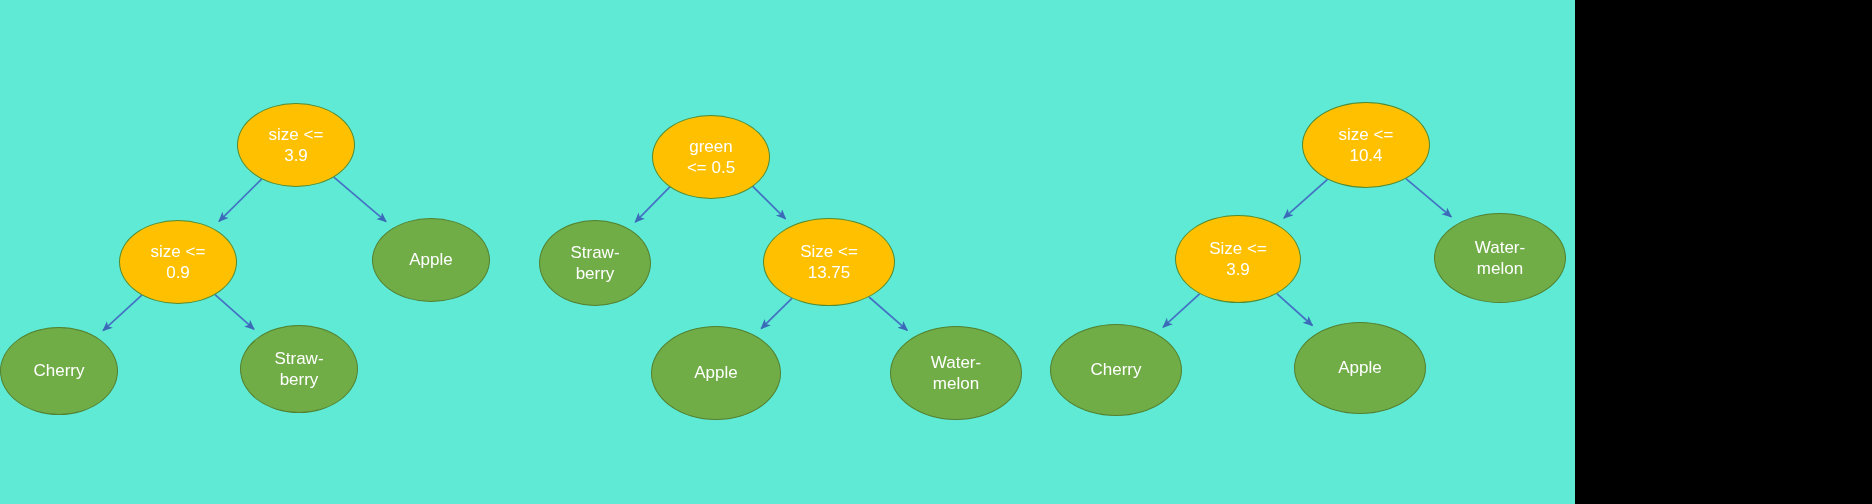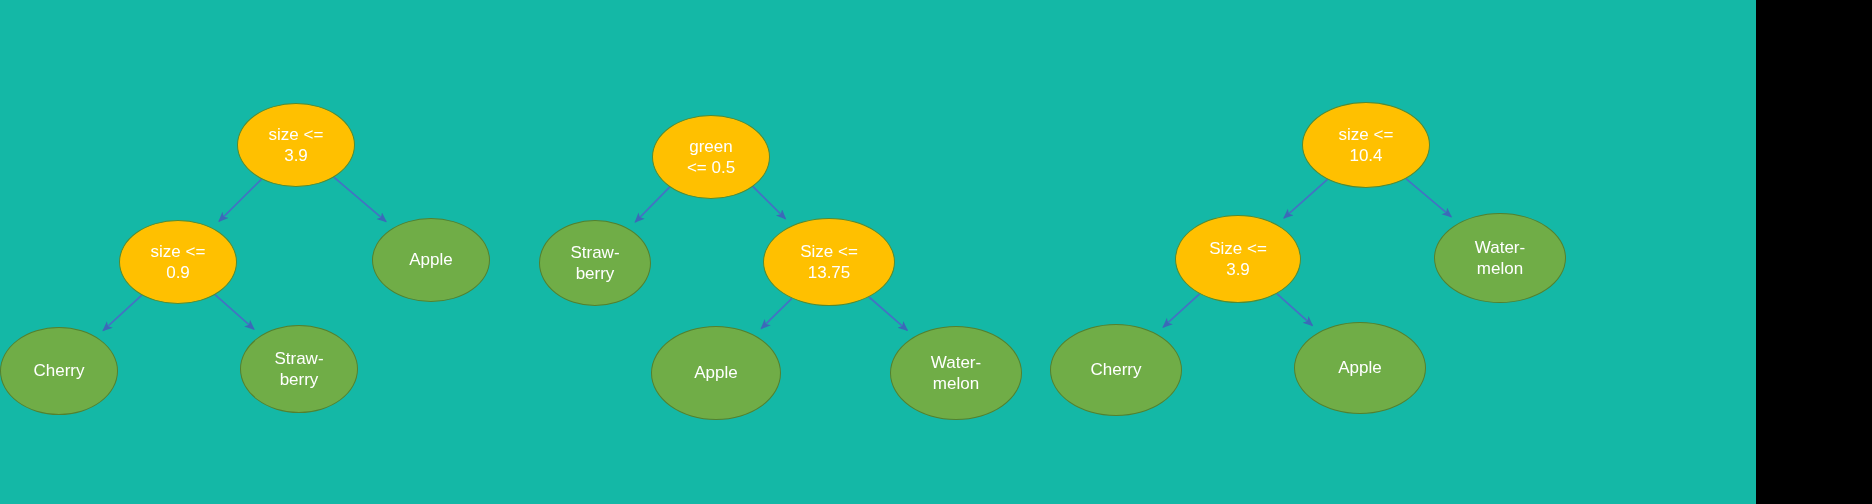--- a/index.html
+++ b/index.html
@@ -2,23 +2,23 @@
 <html><head>
 <meta charset="utf-8">
 <style>
   html, body {
     margin: 0;
     padding: 0;
     background: #000000;
   }
   #canvas {
     position: relative;
-    width: 1756px;
+    width: 1575px;
     height: 504px;
-    background: #14b8a6;
+    background: #5eead4;
     overflow: hidden;
     font-family: "Liberation Sans", sans-serif;
   }
   #edge-layer {
     position: absolute;
     left: 0;
     top: 0;
     width: 1872px;
     height: 504px;
     pointer-events: none;

